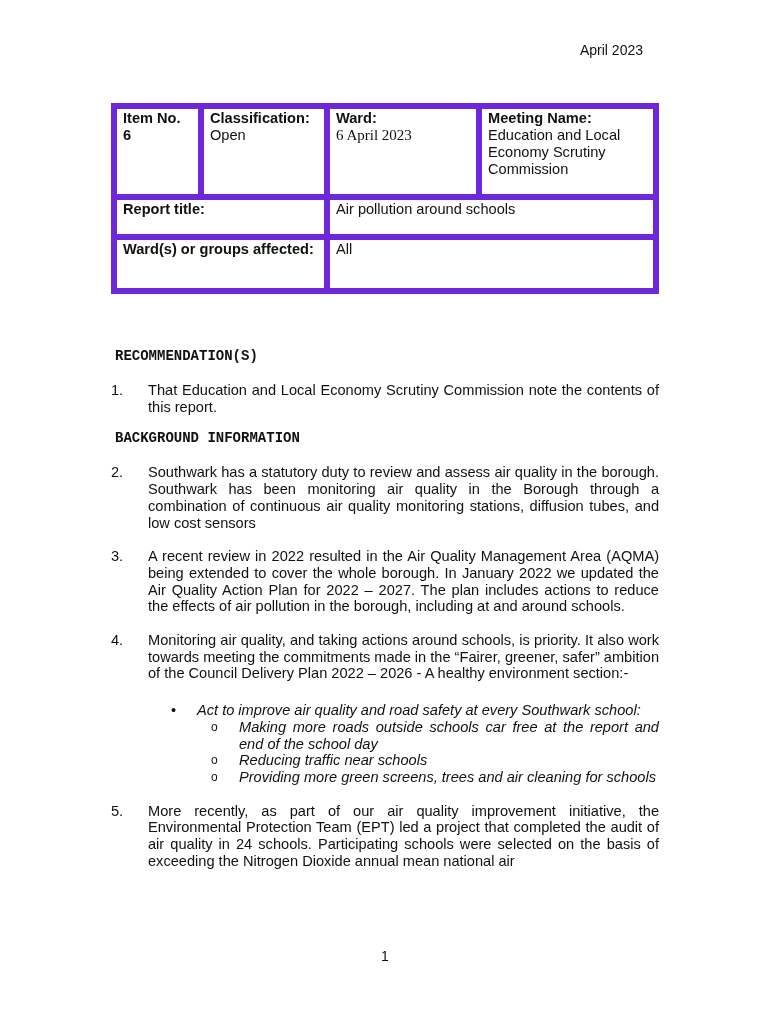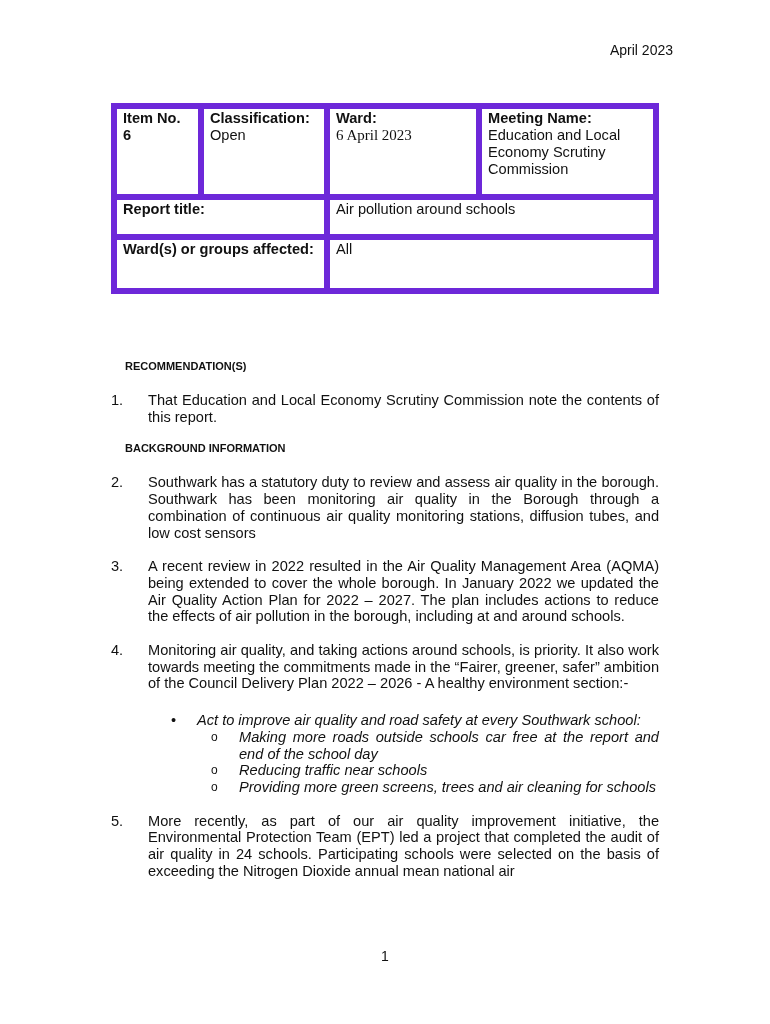--- a/index.html
+++ b/index.html
@@ -1,30 +1,30 @@
 <!DOCTYPE html>
 <html><head>
 <meta charset="utf-8">
 <style>
   html, body { margin: 0; padding: 0; background: #ffffff; }
   body { width: 770px; height: 1024px; position: relative; overflow: hidden;
          font-family: "Liberation Sans", sans-serif; color: #111; font-size: 14.6px; }
-  .header-date { position: absolute; top: 42px; right: 97px; font-size: 14px; }
+  .header-date { position: absolute; top: 42px; right: 127px; font-size: 14px; }
   table.meta { position: absolute; left: 111px; top: 103px; width: 548px;
                border-collapse: collapse; border: 2px solid #222; }
   table.meta td { border: 6px solid #6d28d9; vertical-align: top; padding: 1px 6px 0 6px;
                   font-size: 14.6px; line-height: 17px; }
   .b { font-weight: bold; }
   .serif { font-family: "Liberation Serif", serif; font-size: 15px; }
   .row1 td { height: 84px; }
   .row2 td { height: 33px; padding-top: 2px; }
   .row3 td { height: 47px; padding-top: 2px; }
   .row4 td { height: 34px; padding-top: 2px; }
   .content { position: absolute; left: 111px; top: 344px; width: 548px; }
-  h2 { font-size: 11px; font-weight: bold; margin: 14px; line-height: 17px; }
+  h2 { font-size: 14px; font-weight: bold; margin: 4px; line-height: 17px; font-family: Liberation Mono, monospace; }
   .para { display: flex; line-height: 16.7px; margin: 0; }
   .num { width: 37px; flex: none; }
   .txt { flex: 1; text-align: justify; }
   .bullets { margin-left: 60px; font-style: italic; line-height: 16.7px; }
   .bl { display: flex; }
   .bl .mk { width: 26px; flex: none; font-style: normal; }
   .sub { margin-left: 40px; }
   .sub .mk { width: 28px; font-size: 12px; }
   .page-num { position: absolute; top: 948px; left: 0; width: 770px; text-align: center; font-size: 14px; }
 </style>

